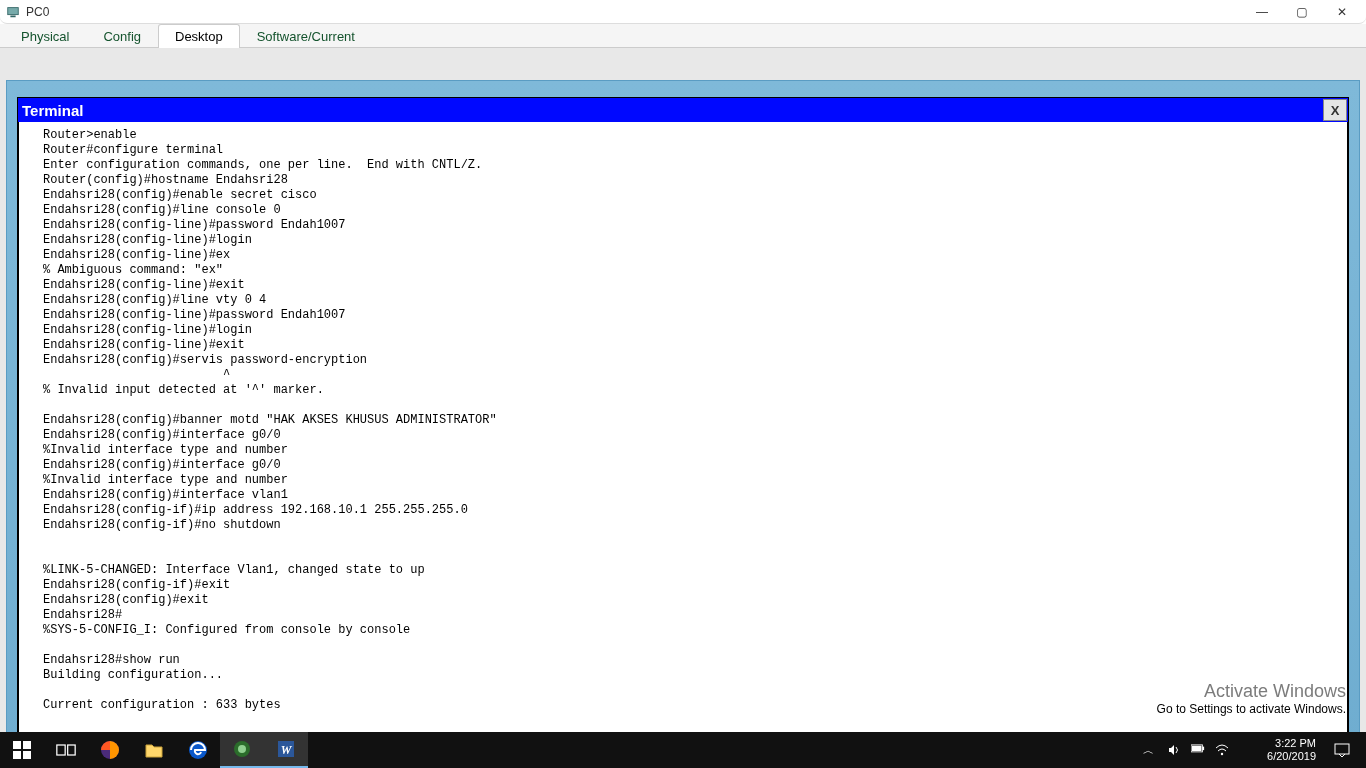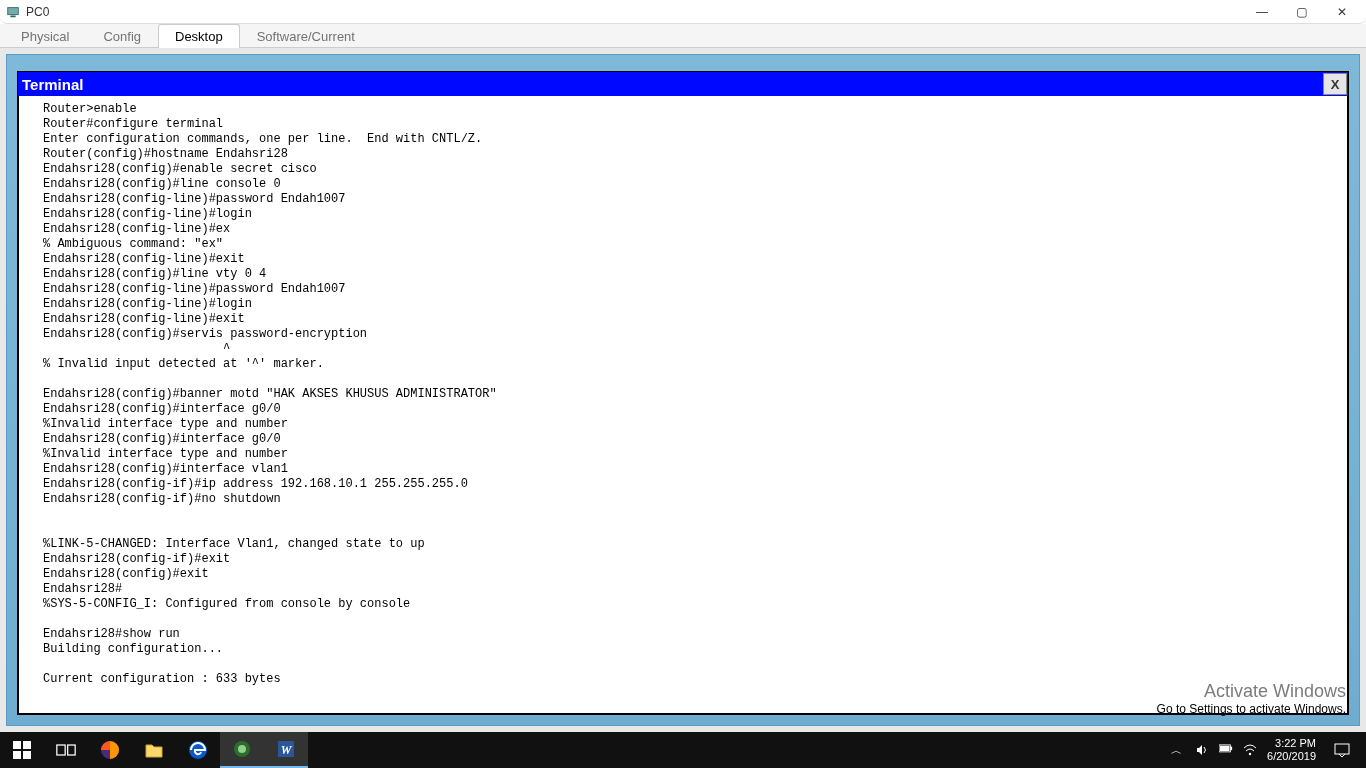--- a/index.html
+++ b/index.html
@@ -20,34 +20,34 @@
 .win-controls { display: flex; }
 .win-controls .wbtn {
   width: 40px; height: 22px; display: flex; align-items: center; justify-content: center;
   font-family: "Segoe UI Symbol", sans-serif; font-size: 12px; color: #333; cursor: default;
 }
 .tabs {
   height: 24px; display: flex; align-items: flex-end;
   background: #f5f5f5; border-bottom: 1px solid #ccc; padding-left: 4px;
 }
 .tab {
-  padding: 4px 16px; font-size: 13px; color: #737373;
+  padding: 4px 16px; font-size: 13px; color: #14532d;
   border: 1px solid transparent; border-bottom: none;
   position: relative; top: 1px; cursor: default;
 }
 .tab.active {
   background: #fff; border-color: #ccc; border-radius: 3px 3px 0 0; color: #000;
 }
 .workspace {
   flex: 1; padding: 6px; background: #e8e8e8;
 }
 .desktop-panel {
   width: 100%; height: 100%;
   background: linear-gradient(#7fb9d9, #6fadd0);
-  border: 1px solid #5a9cc3; padding: 8px; position: relative;
+  border: 1px solid #5a9cc3; padding: 8px; position: relative; margin-top: 26px;
 }
 .terminal-window {
   position: absolute; left: 10px; right: 10px; top: 16px; bottom: 10px;
   display: flex; flex-direction: column; border: 1px solid #000;
 }
 .terminal-header {
   height: 24px; background: #0008ff; color: #fff;
   display: flex; align-items: center; padding-left: 4px;
   font-family: Verdana, sans-serif; font-size: 15px; font-weight: bold;
 }
@@ -74,21 +74,21 @@
   height: 36px; background: #111; color: #fff;
   display: flex; align-items: center; position: absolute; left: 0; right: 0; bottom: 0;
 }
 .taskbar .tb-left { display: flex; align-items: center; gap: 0; }
 .tb-btn {
   width: 44px; height: 36px; display: flex; align-items: center; justify-content: center; cursor: default;
 }
 .tb-btn.active { background: #333; border-bottom: 2px solid #76b9ed; }
 .tb-icon { width: 20px; height: 20px; }
 .tb-right { margin-left: auto; display: flex; align-items: center; gap: 10px; padding-right: 8px; font-size: 11px; }
-.tb-clock { text-align: right; line-height: 13px; font-size: 11px; }
+.tb-clock { text-align: right; line-height: 13px; font-size: 11px; margin-left: 28px; }
 .tray-icn { width: 14px; height: 14px; display: inline-block; }
 .notif-btn { width: 32px; height: 36px; display: flex; align-items: center; justify-content: center; }
 </style>
 </head>
 <body>
 
 <div class="window">
   <div class="titlebar">
     <span class="app-icon">
       <svg viewBox="0 0 16 16">

